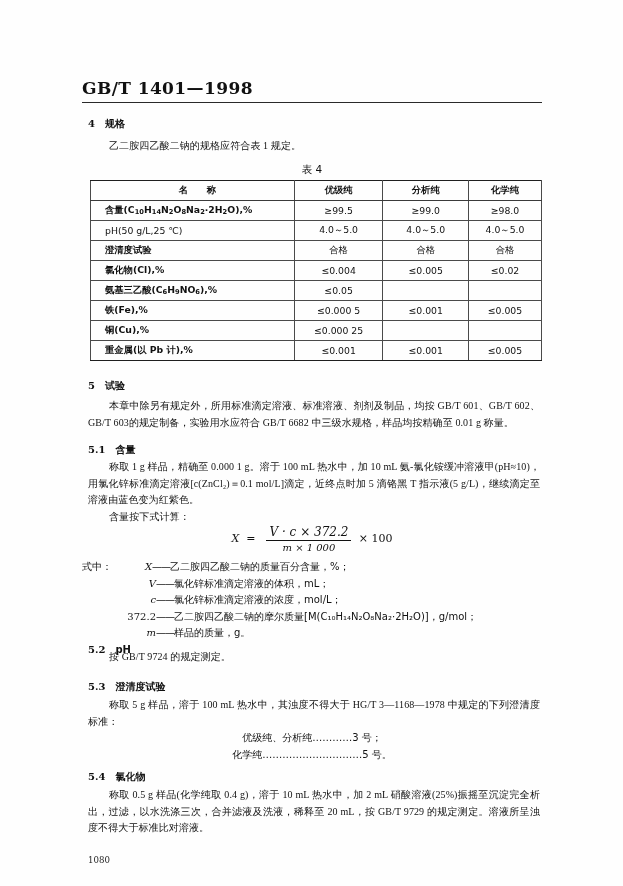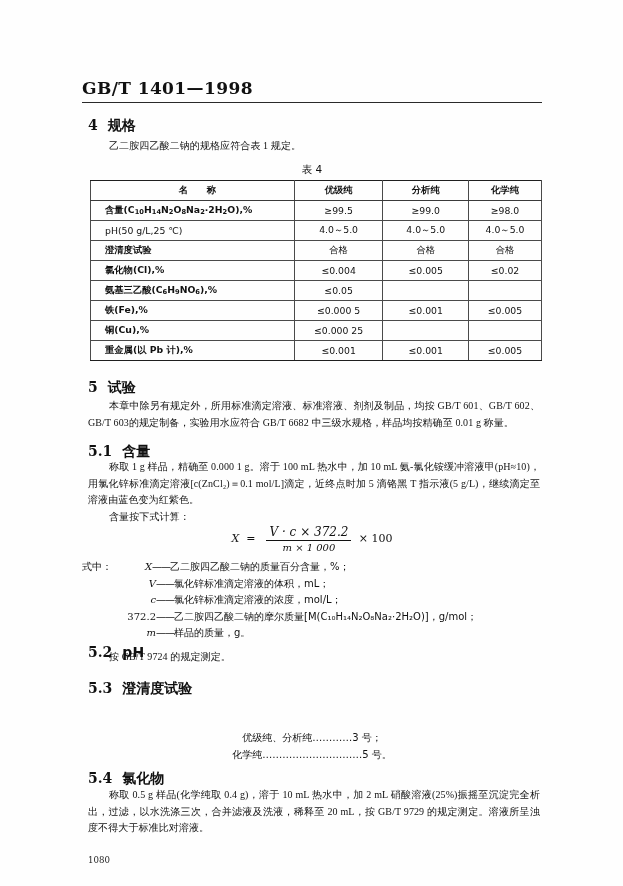--- a/index.html
+++ b/index.html
@@ -39,21 +39,21 @@
   }
   .header-rule {
     margin-top: 4px;
     border-top: 1.6px solid #2a2a2a;
     width: 100%;
   }
 
   
   .sec-head {
     position: absolute;
-    font-size: 14px;
+    font-size: 10px;
     font-weight: bold;
     color: #101010;
     white-space: nowrap;
   }
   .sec-num {
     display: inline-block;
     font-family: "DejaVu Serif", "Liberation Serif", serif;
   }
   .sec-label {
     display: inline-block;
@@ -309,20 +309,21 @@
   </div>
 
   <div class="sec-head" style="left:88px; top:644px;">
     <span class="sec-num">5.2</span><span class="sec-label">pH</span>
   </div>
   <div class="para indent" style="left:88px; top:630px; width:452px;margin-top:19px;">按 GB/T 9724 的规定测定。</div>
 
   <div class="sec-head" style="left:88px; top:680px;">
     <span class="sec-num">5.3</span><span class="sec-label">澄清度试验</span>
   </div>
+  <div class="para indent" style="left:88px; top:697px; width:452px;">称取 5 g 样品，溶于 100 mL 热水中，其浊度不得大于 HG/T 3—1168—1978 中规定的下列澄清度标准：</div>
 
   <div class="centerline" style="left:82px; top:730px; width:460px;">优级纯、分析纯…………3 号；</div>
   <div class="centerline" style="left:82px; top:747px; width:460px;">化学纯…………………………5 号。</div>
 
   <div class="sec-head" style="left:88px; top:770px;">
     <span class="sec-num">5.4</span><span class="sec-label">氯化物</span>
   </div>
   <div class="para indent" style="left:88px; top:787px; width:452px;">称取 0.5 g 样品(化学纯取 0.4 g)，溶于 10 mL 热水中，加 2 mL 硝酸溶液(25%)振摇至沉淀完全析出，过滤，以水洗涤三次，合并滤液及洗液，稀释至 20 mL，按 GB/T 9729 的规定测定。溶液所呈浊度不得大于标准比对溶液。</div>
 
   <div class="folio">1080</div>

